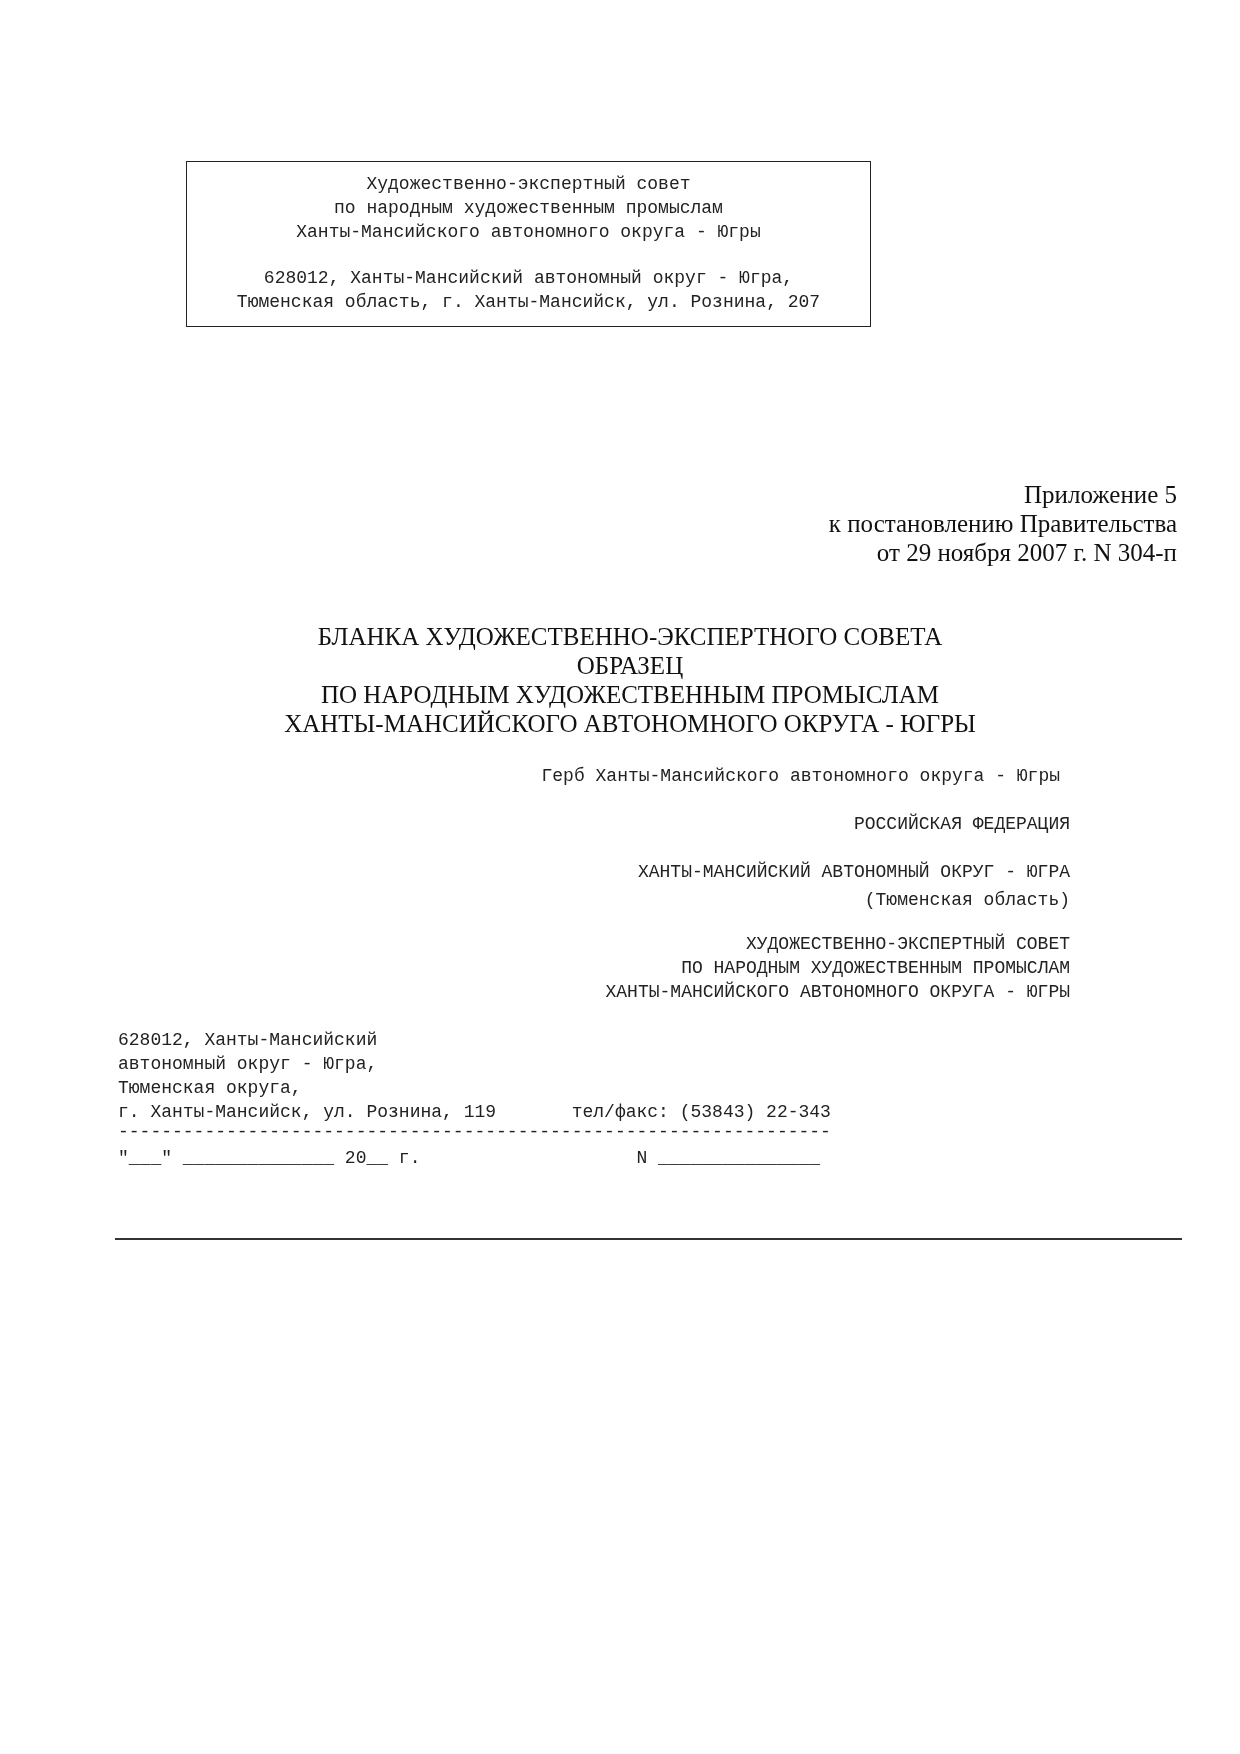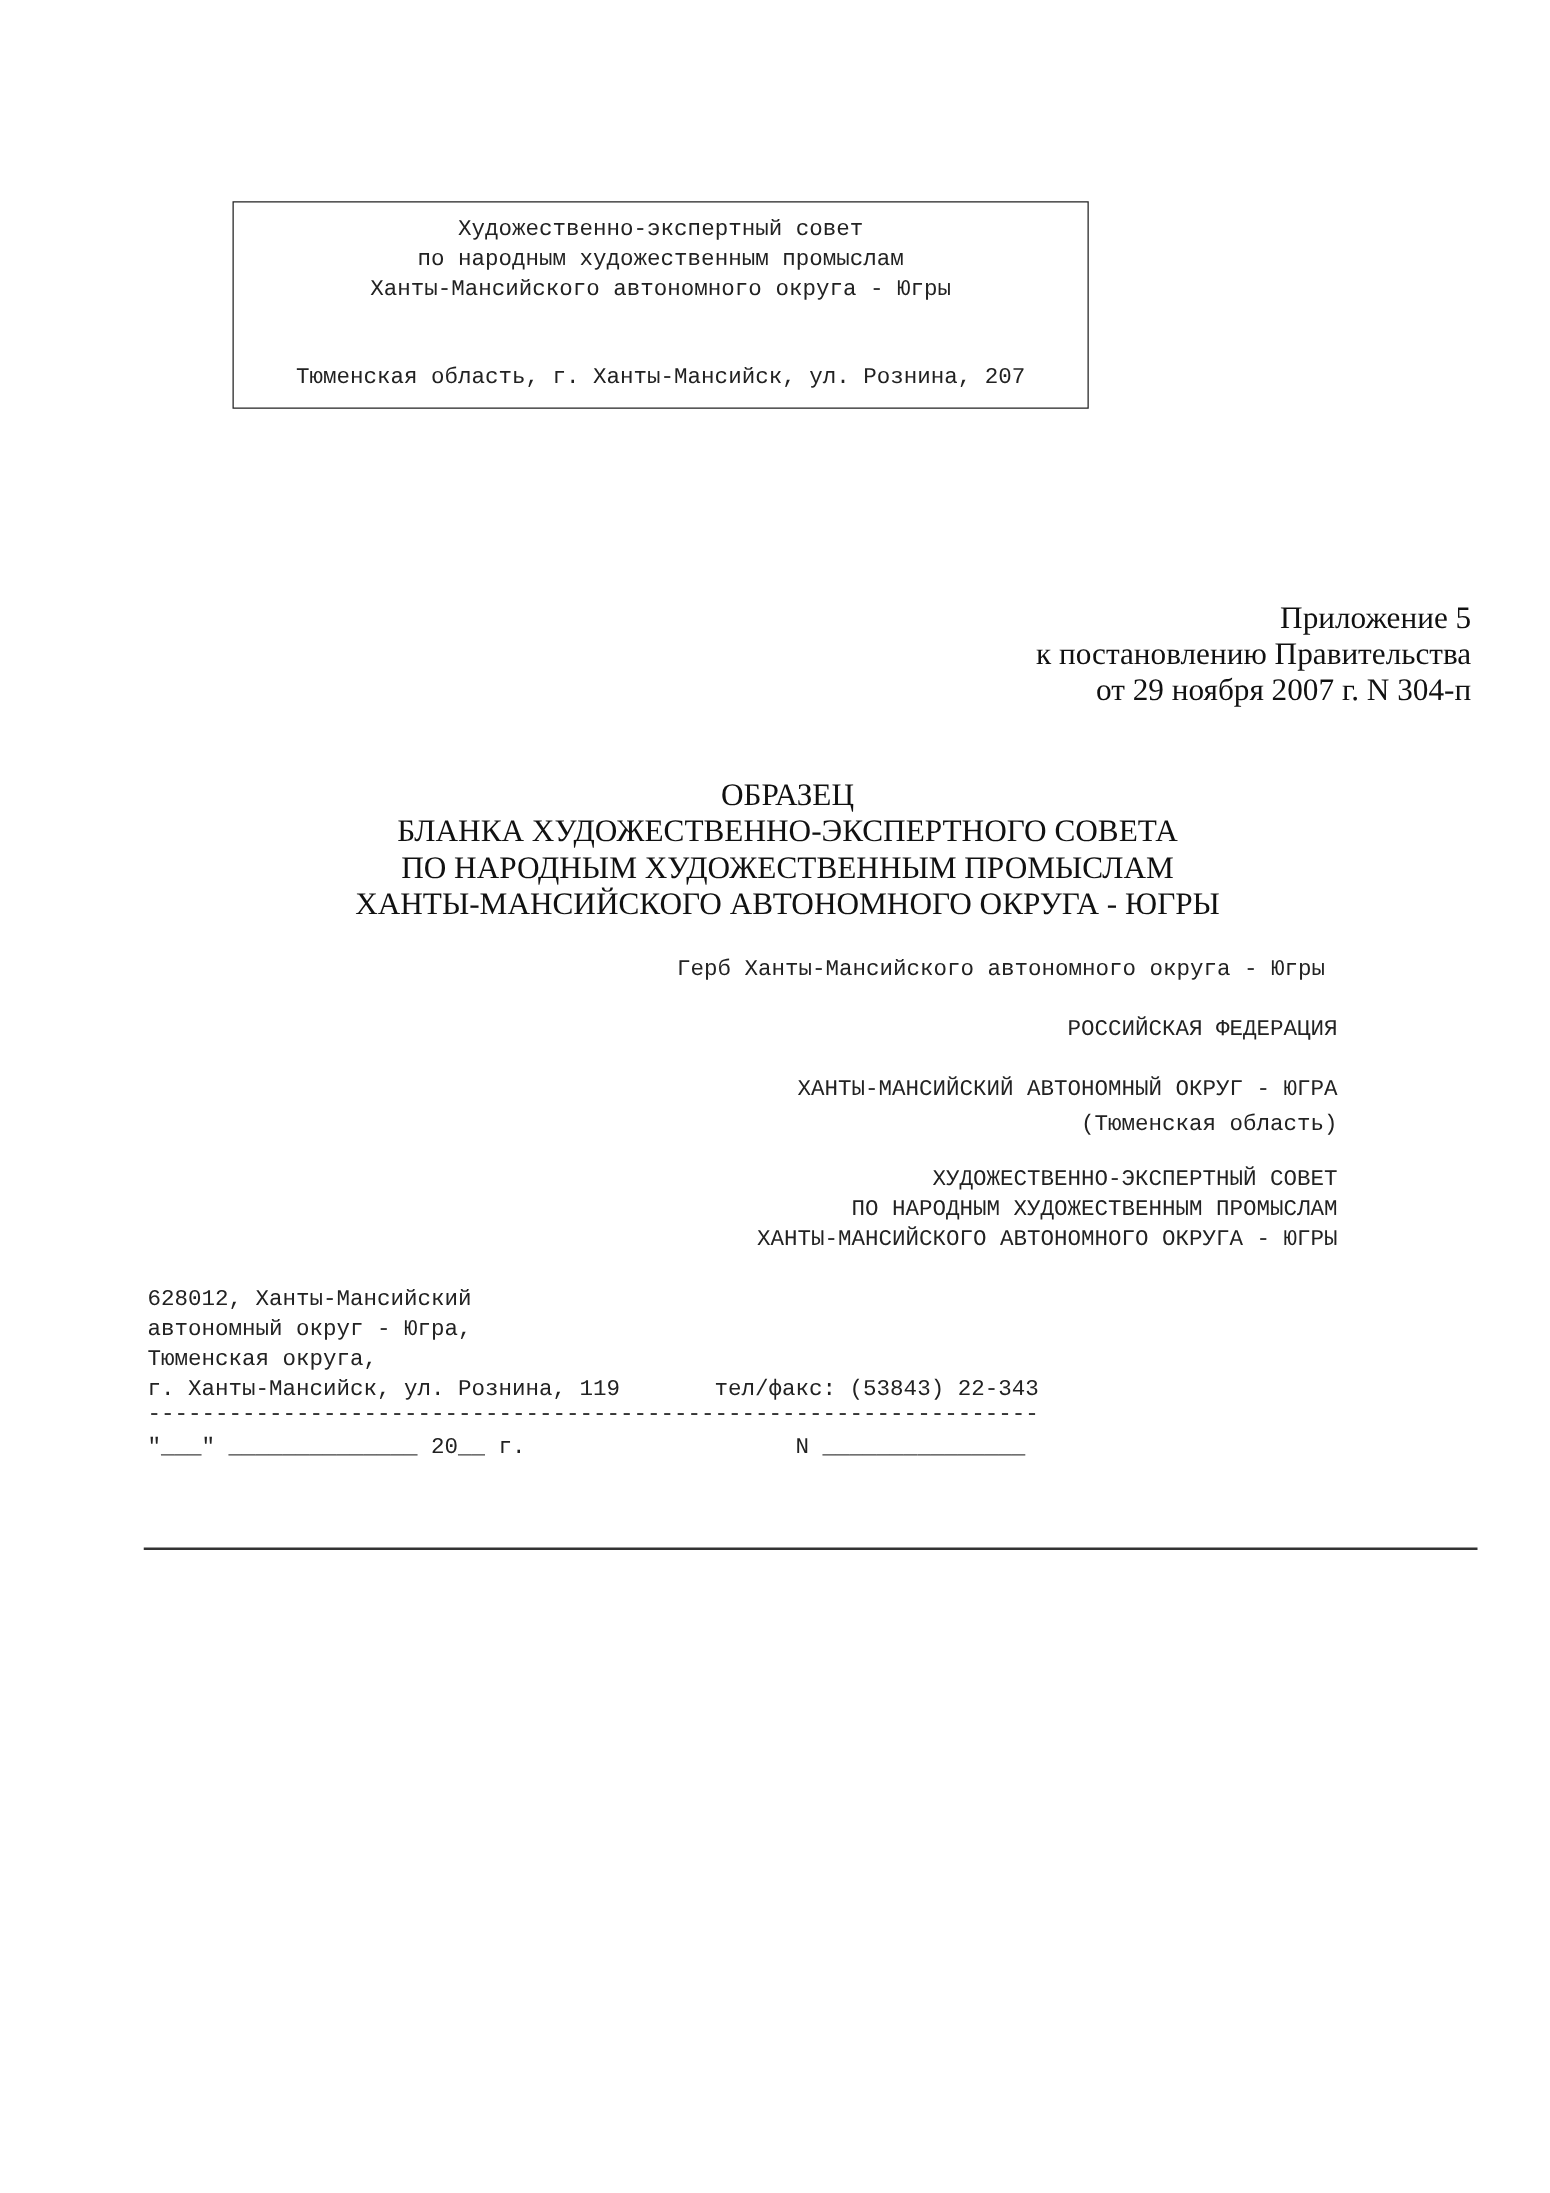--- a/index.html
+++ b/index.html
@@ -20,32 +20,33 @@
     .left-block { position: absolute; left: 118px; }
     .rule { position: absolute; left: 115px; top: 1238px; width: 1067px; height: 2px; background: #333; }
   </style>
 </head>
 <body>
 
 <div class="stamp-box">
   <div class="stamp-line mono" style="top:10px">Художественно-экспертный совет</div>
   <div class="stamp-line mono" style="top:34px">по народным художественным промыслам</div>
   <div class="stamp-line mono" style="top:58px">Ханты-Мансийского автономного округа - Югры</div>
+  <div class="stamp-line mono" style="top:104px">628012, Ханты-Мансийский автономный округ - Югра,</div>
   <div class="stamp-line mono" style="top:128px">Тюменская область, г. Ханты-Мансийск, ул. Рознина, 207</div>
 </div>
 
 <div class="appendix serif">
   <div>Приложение 5</div>
   <div>к постановлению Правительства</div>
   <div>от 29 ноября 2007 г. N 304-п</div>
 </div>
 
 <div class="title serif">
+  <div>БЛАНКА ХУДОЖЕСТВЕННО-ЭКСПЕРТНОГО СОВЕТА</div>
   <div>ОБРАЗЕЦ</div>
-  <div>БЛАНКА ХУДОЖЕСТВЕННО-ЭКСПЕРТНОГО СОВЕТА</div>
   <div>ПО НАРОДНЫМ ХУДОЖЕСТВЕННЫМ ПРОМЫСЛАМ</div>
   <div>ХАНТЫ-МАНСИЙСКОГО АВТОНОМНОГО ОКРУГА - ЮГРЫ</div>
 </div>
 
 <div class="centered mono" style="top:764px; width:1060px">Герб Ханты-Мансийского автономного округа - Югры</div>
 <div class="centered mono" style="top:812px">РОССИЙСКАЯ ФЕДЕРАЦИЯ</div>
 <div class="centered mono" style="top:860px">ХАНТЫ-МАНСИЙСКИЙ АВТОНОМНЫЙ ОКРУГ - ЮГРА</div>
 <div class="centered mono" style="top:888px">(Тюменская область)</div>
 <div class="centered mono" style="top:932px">ХУДОЖЕСТВЕННО-ЭКСПЕРТНЫЙ СОВЕТ</div>
 <div class="centered mono" style="top:956px">ПО НАРОДНЫМ ХУДОЖЕСТВЕННЫМ ПРОМЫСЛАМ</div>

